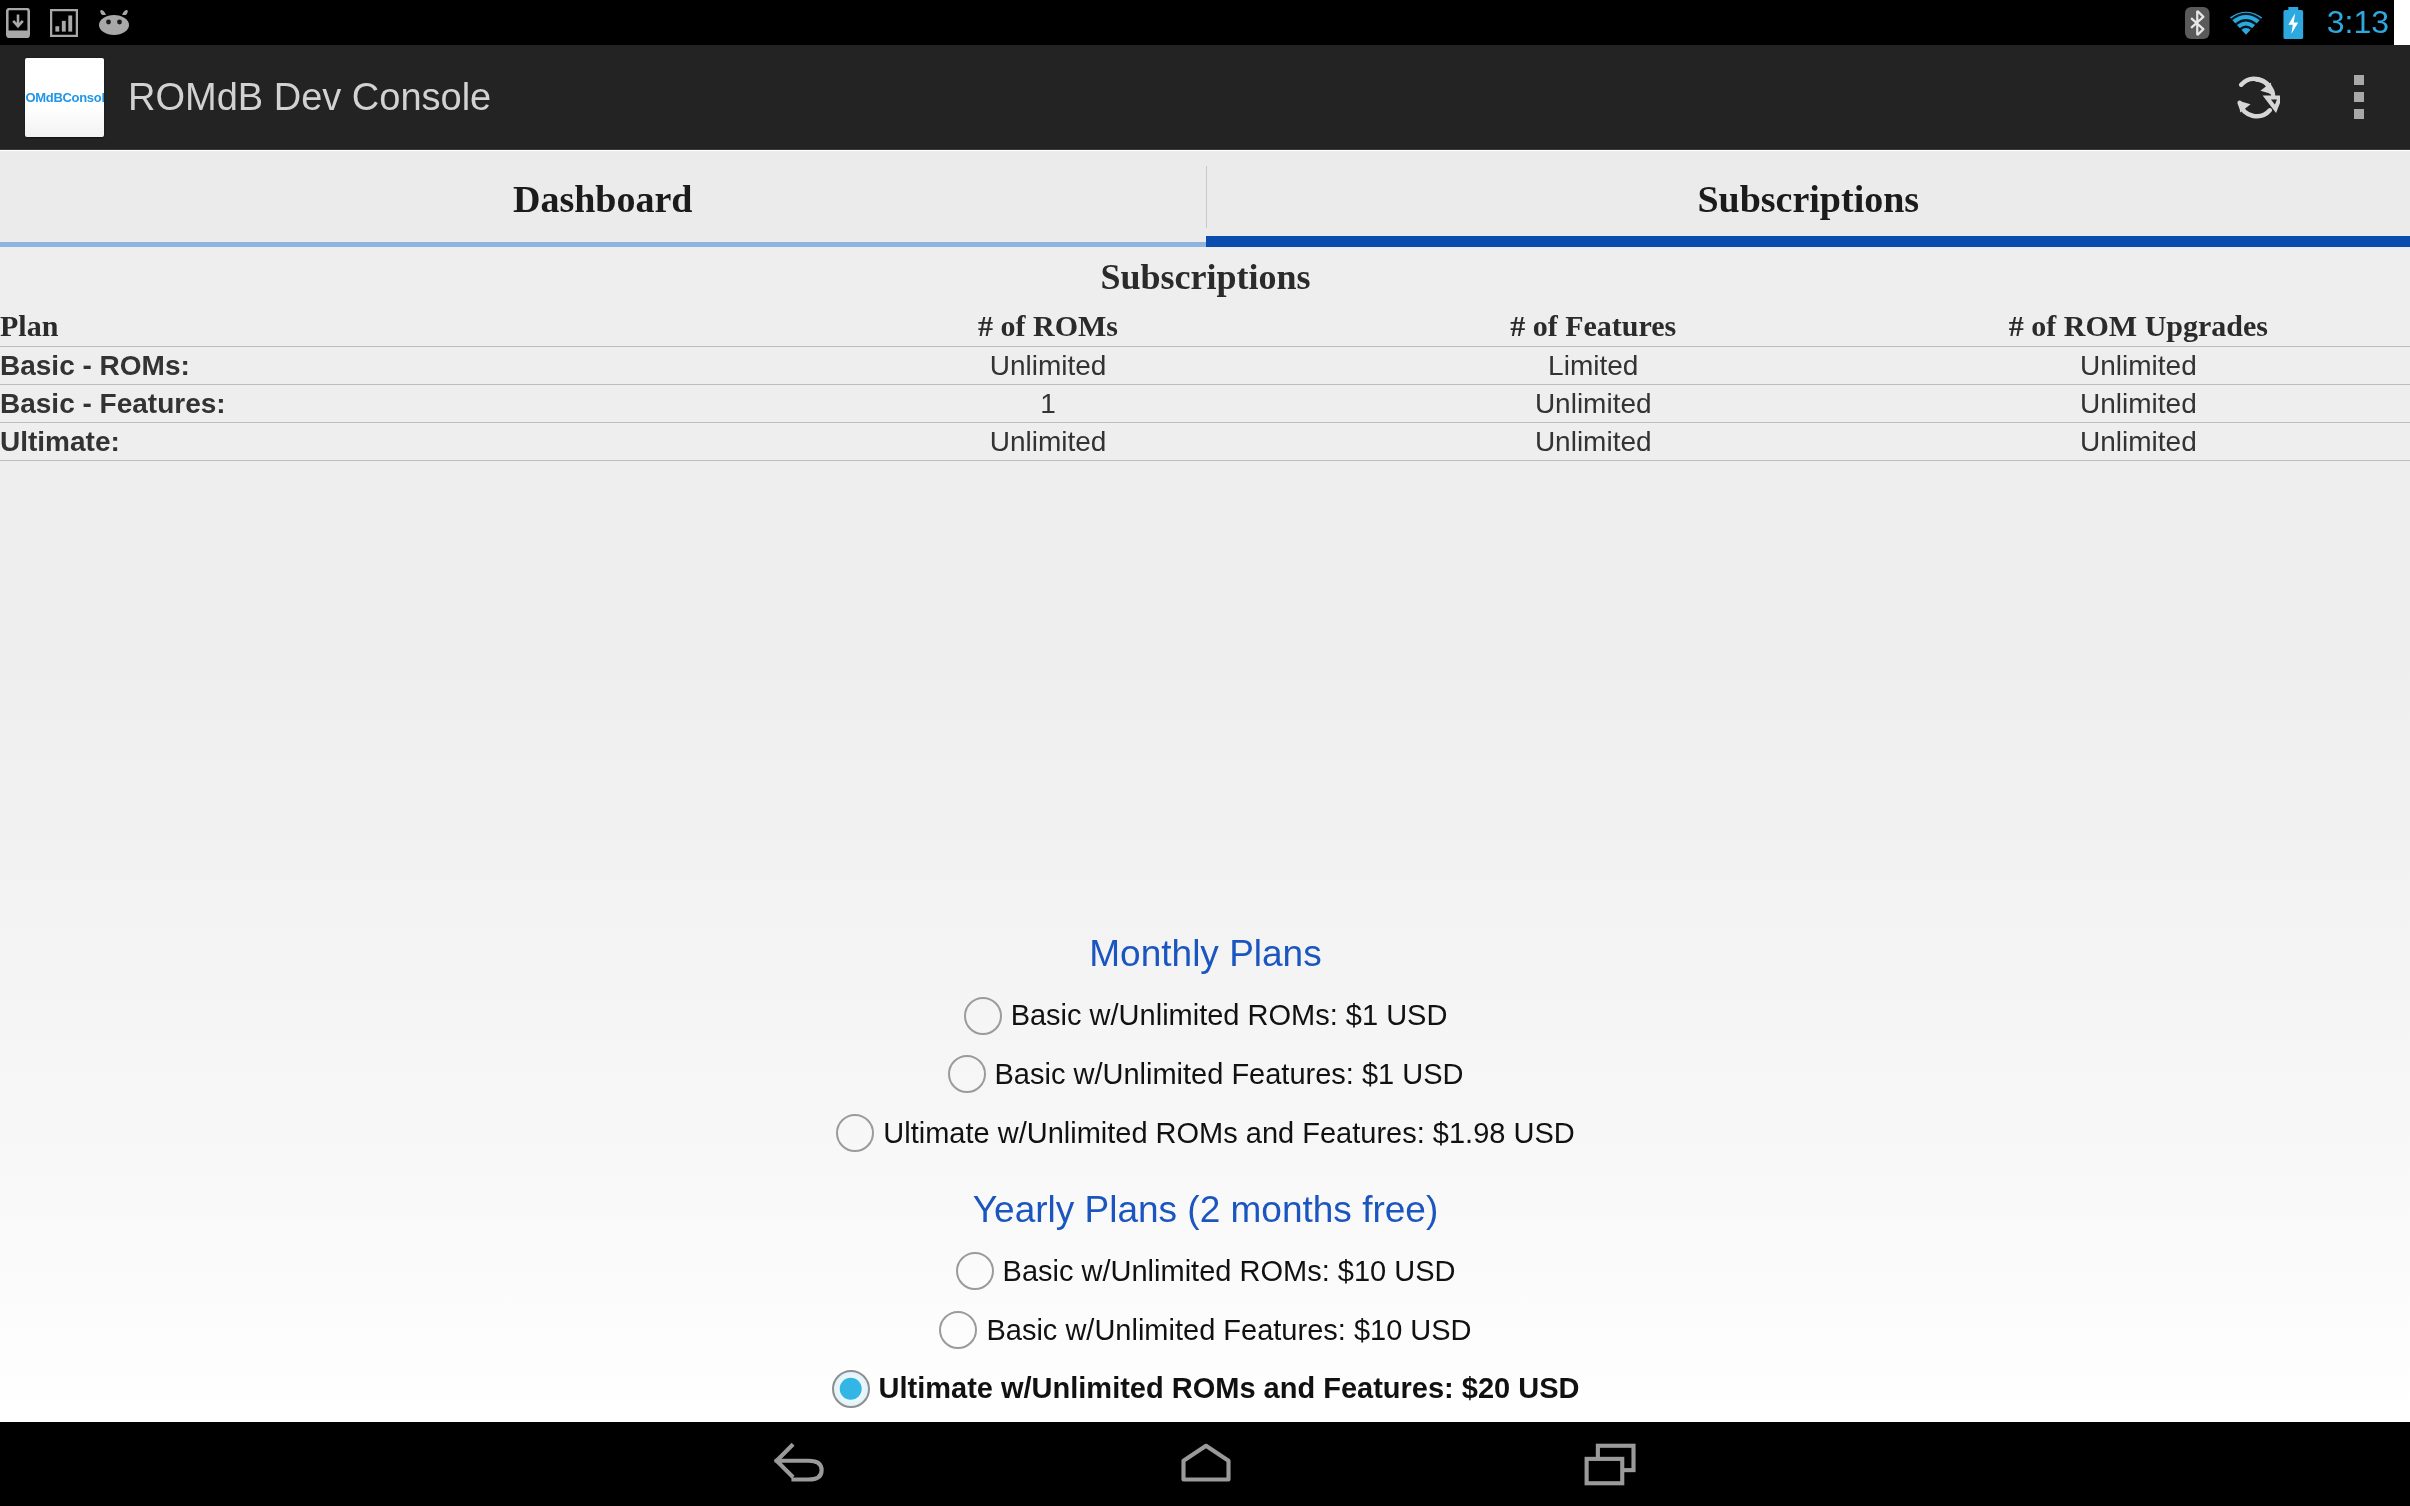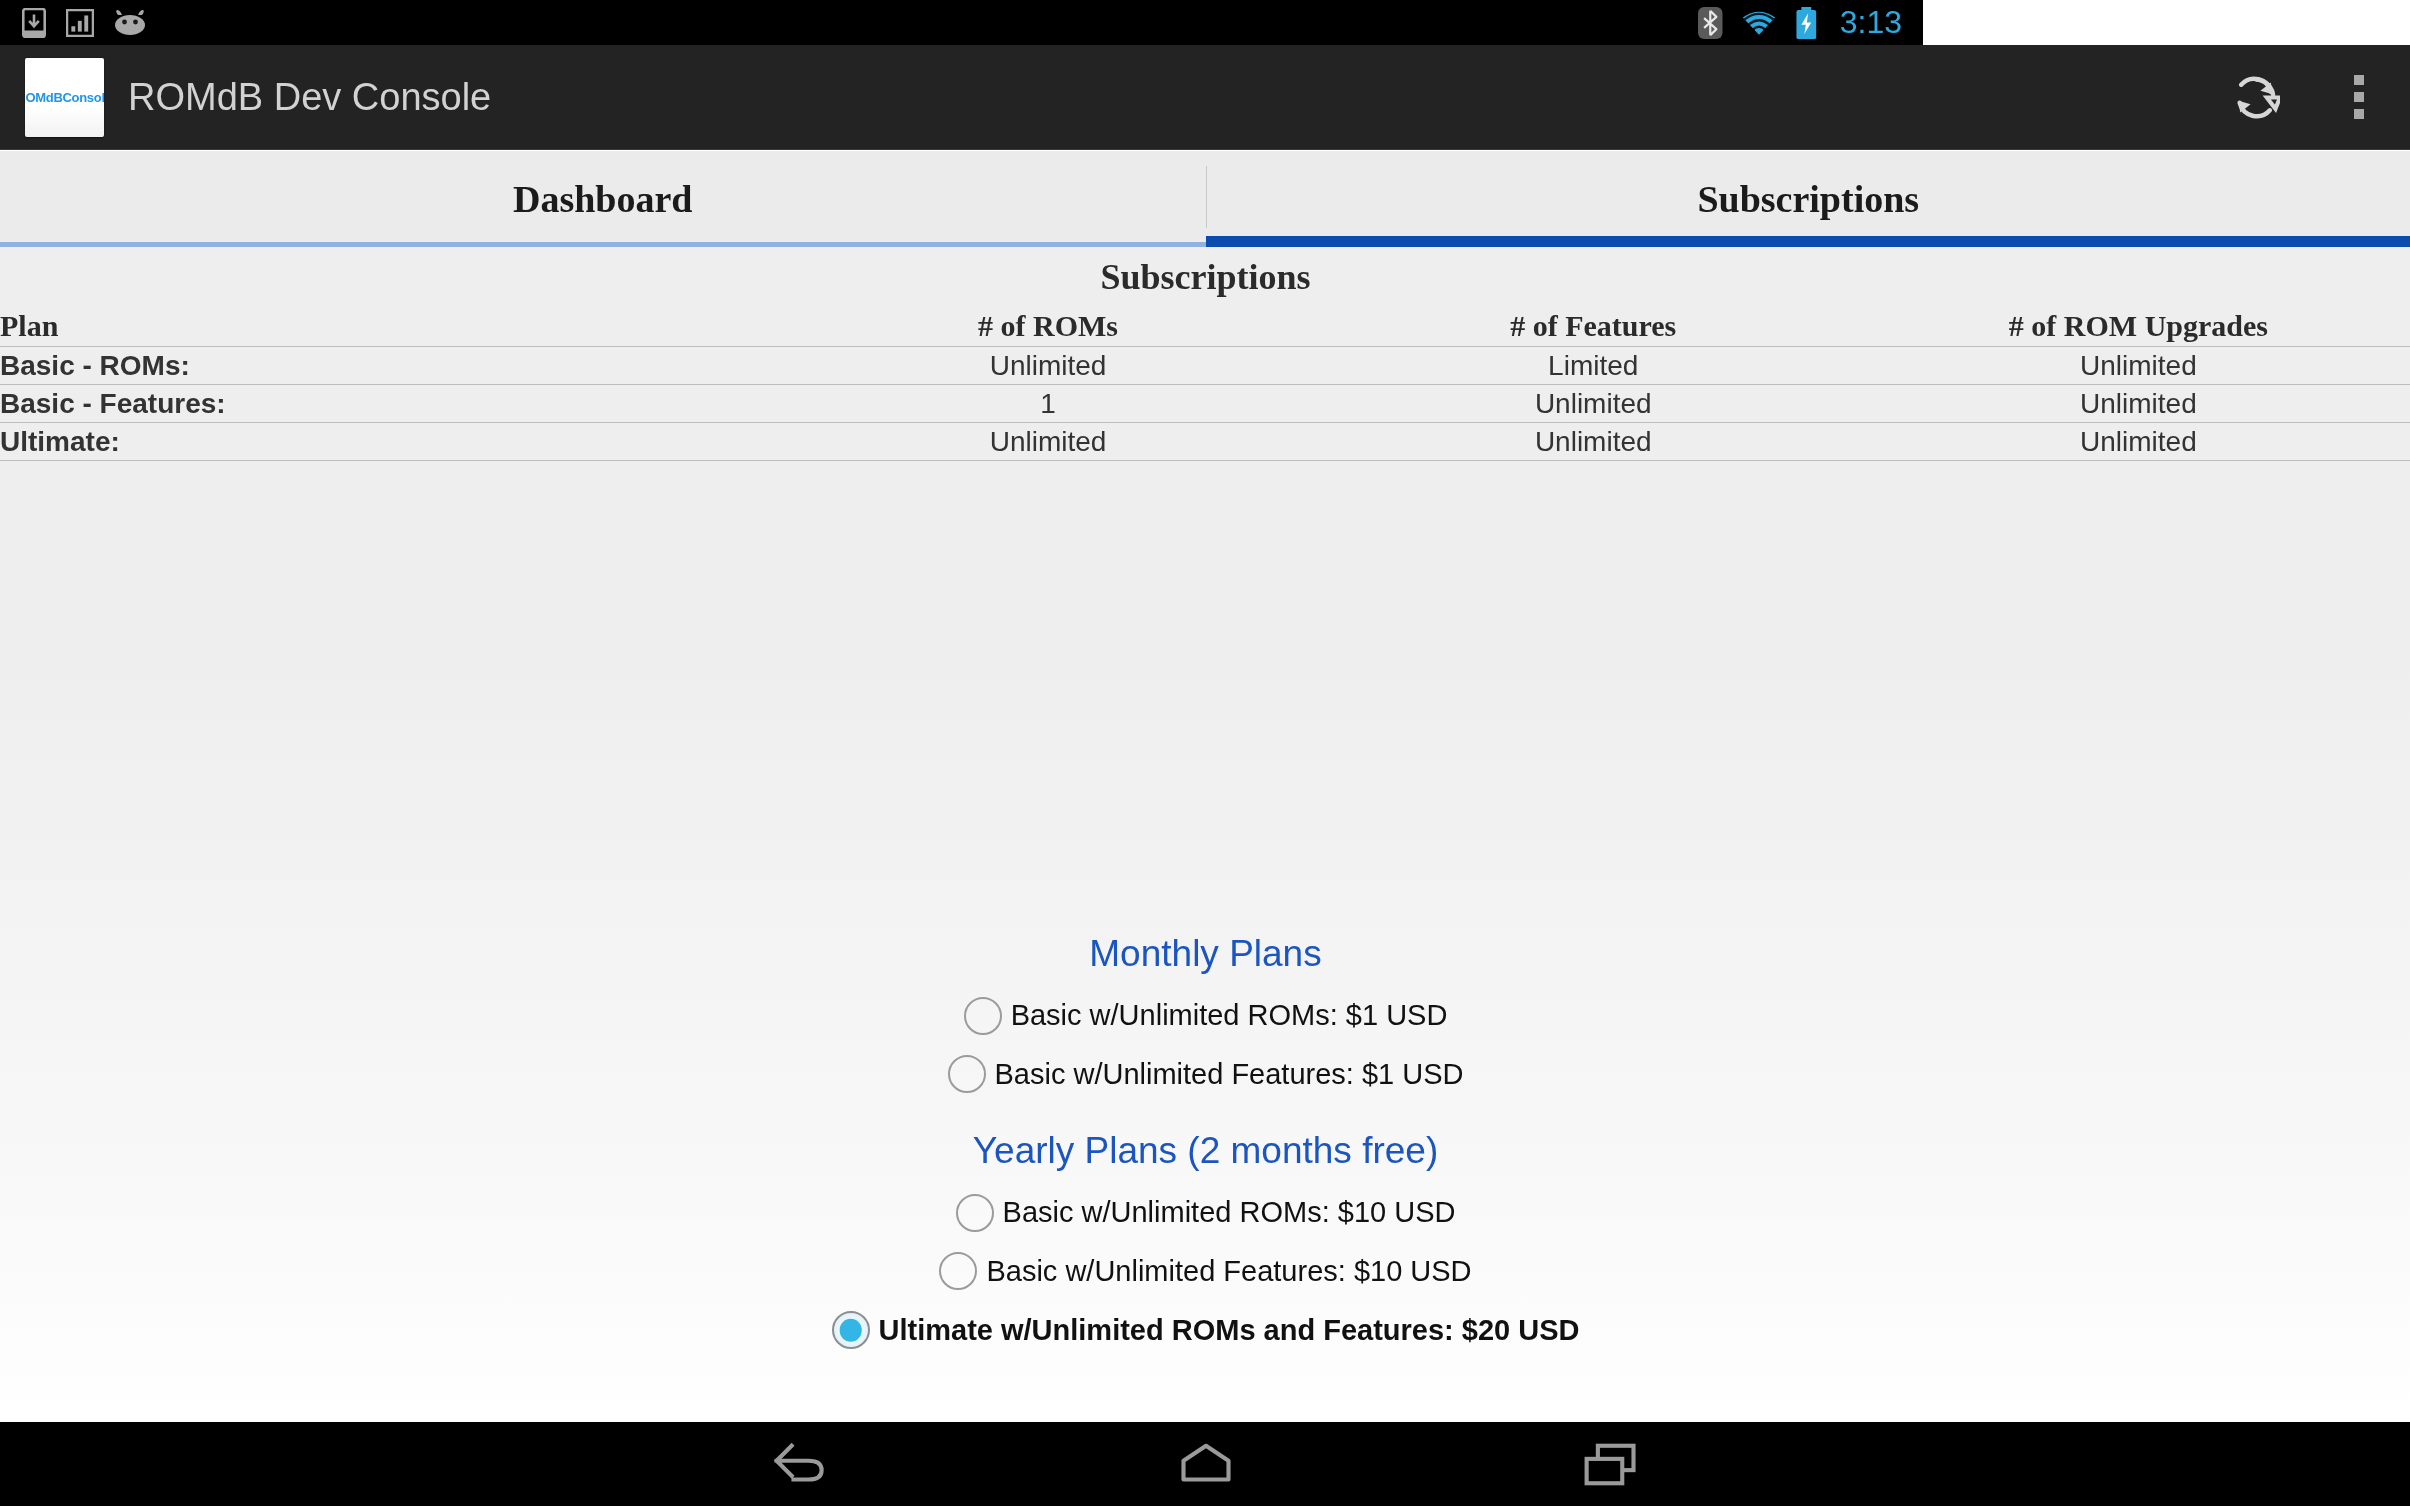--- a/index.html
+++ b/index.html
@@ -6,24 +6,24 @@
   html, body {
     width: 2411px; height: 1507px;
     background: #ffffff;
     font-family: "Liberation Sans", sans-serif;
     overflow: hidden;
   }
   #screen { position: relative; width: 2411px; height: 1507px; }
 
   
   .status-bar {
-    position: absolute; top: 0; left: 0; width: 1923px; height: 45px;
+    position: absolute; top: 0; left: 0; width: 2394px; height: 45px;
     background: #000000;
     display: flex; align-items: center; justify-content: space-between;
-    padding: 0 21px;
+    padding: 0 5px;
   }
   .sb-left { display: flex; align-items: center; gap: 19px; }
   .sb-right { display: flex; align-items: center; gap: 17px; }
   .sb-clock {
     color: #2da9e0; font-size: 32px; letter-spacing: 0px;
     font-family: "Liberation Sans", sans-serif; margin-left: 5.6px;
   }
 
   
   .action-bar {
@@ -286,20 +286,24 @@
       <div class="plan-heading">Monthly Plans</div>
 
       <div class="radio-row">
         <span class="radio"></span>
         <span class="radio-label">Basic w/Unlimited ROMs: $1 USD</span>
       </div>
       <div class="radio-row">
         <span class="radio"></span>
         <span class="radio-label">Basic w/Unlimited Features: $1 USD</span>
       </div>
+      <div class="radio-row">
+        <span class="radio"></span>
+        <span class="radio-label">Ultimate w/Unlimited ROMs and Features: $1.98 USD</span>
+      </div>
 
       <div class="plan-heading yearly">Yearly Plans (2 months free)</div>
 
       <div class="radio-row">
         <span class="radio"></span>
         <span class="radio-label">Basic w/Unlimited ROMs: $10 USD</span>
       </div>
       <div class="radio-row">
         <span class="radio"></span>
         <span class="radio-label">Basic w/Unlimited Features: $10 USD</span>

